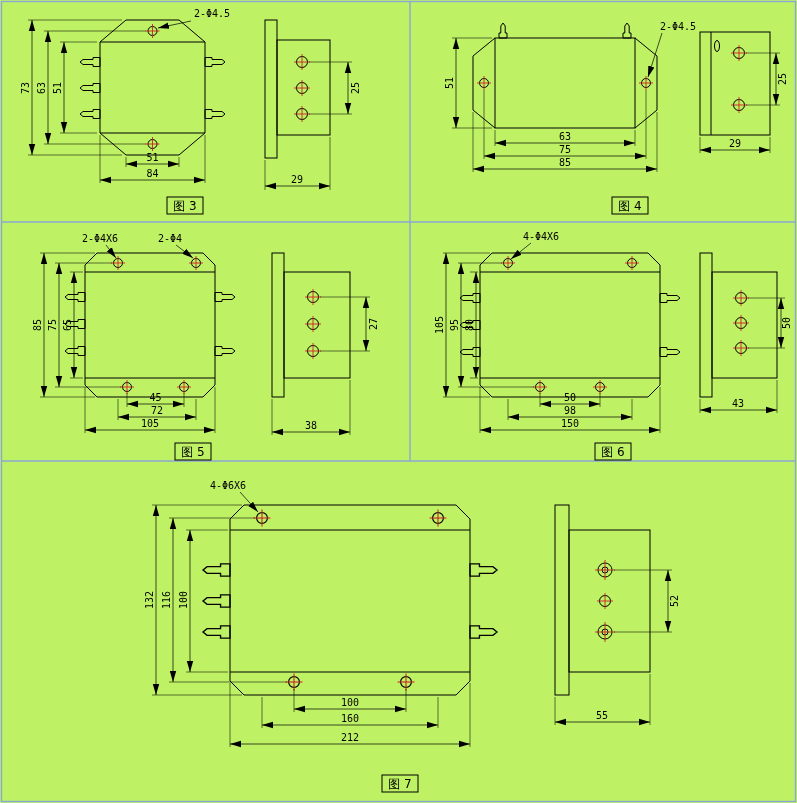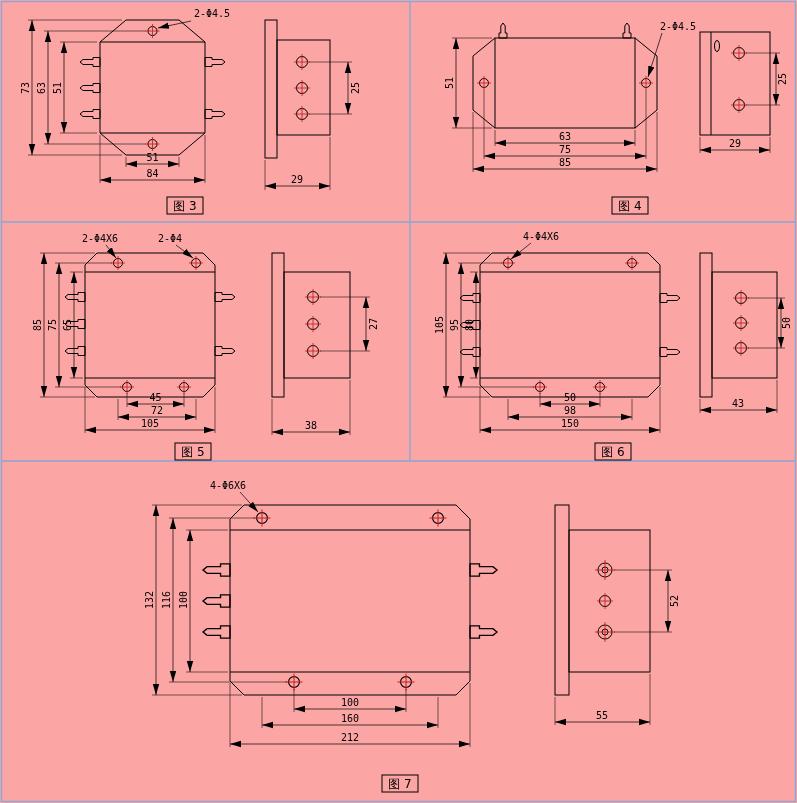--- a/index.html
+++ b/index.html
@@ -1,16 +1,16 @@
 <!DOCTYPE html>
 <html><head>
 <meta charset="utf-8">
 <style>
   html,body{margin:0;padding:0;background:#ffffff}
-  .sheet{width:797px;height:803px;position:relative;background:#fca5a5;overflow:hidden}
+  .sheet{width:797px;height:803px;position:relative;background:#bef264;overflow:hidden}
   svg{display:block}
   .ln{fill:none;stroke:#000;stroke-width:1}
   .red{fill:none;stroke:#cc2222;stroke-width:.9}
   .blue{fill:none;stroke:#8aa7d6;stroke-width:1.4}
   .dl{fill:none;stroke:#000;stroke-width:.7}
   .ext{fill:none;stroke:#000;stroke-width:.55}
   text.dt{font:10px "DejaVu Sans Mono","Liberation Mono",monospace;fill:#000}
   text.ann{font:10px "DejaVu Sans Mono","Liberation Mono",monospace;fill:#000}
   text.fig{font:12px "DejaVu Sans","Liberation Sans",sans-serif;fill:#000}
 </style>

